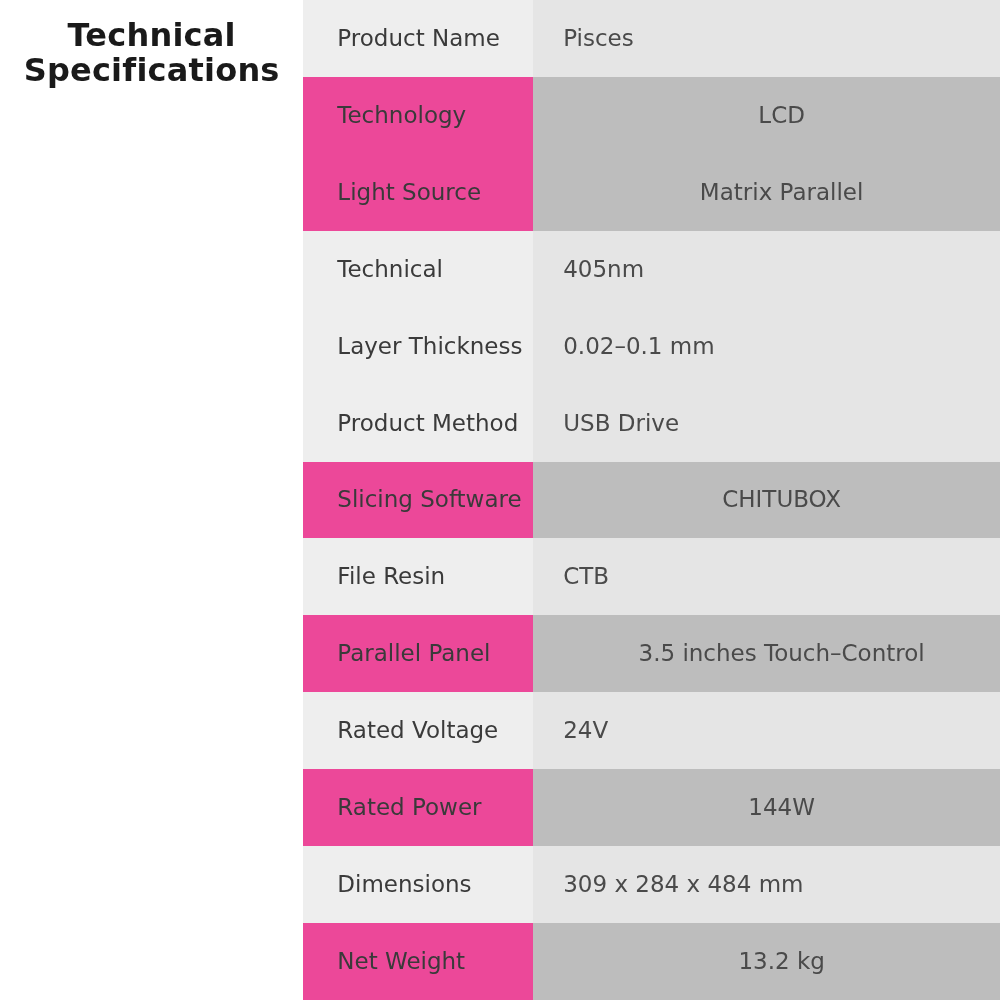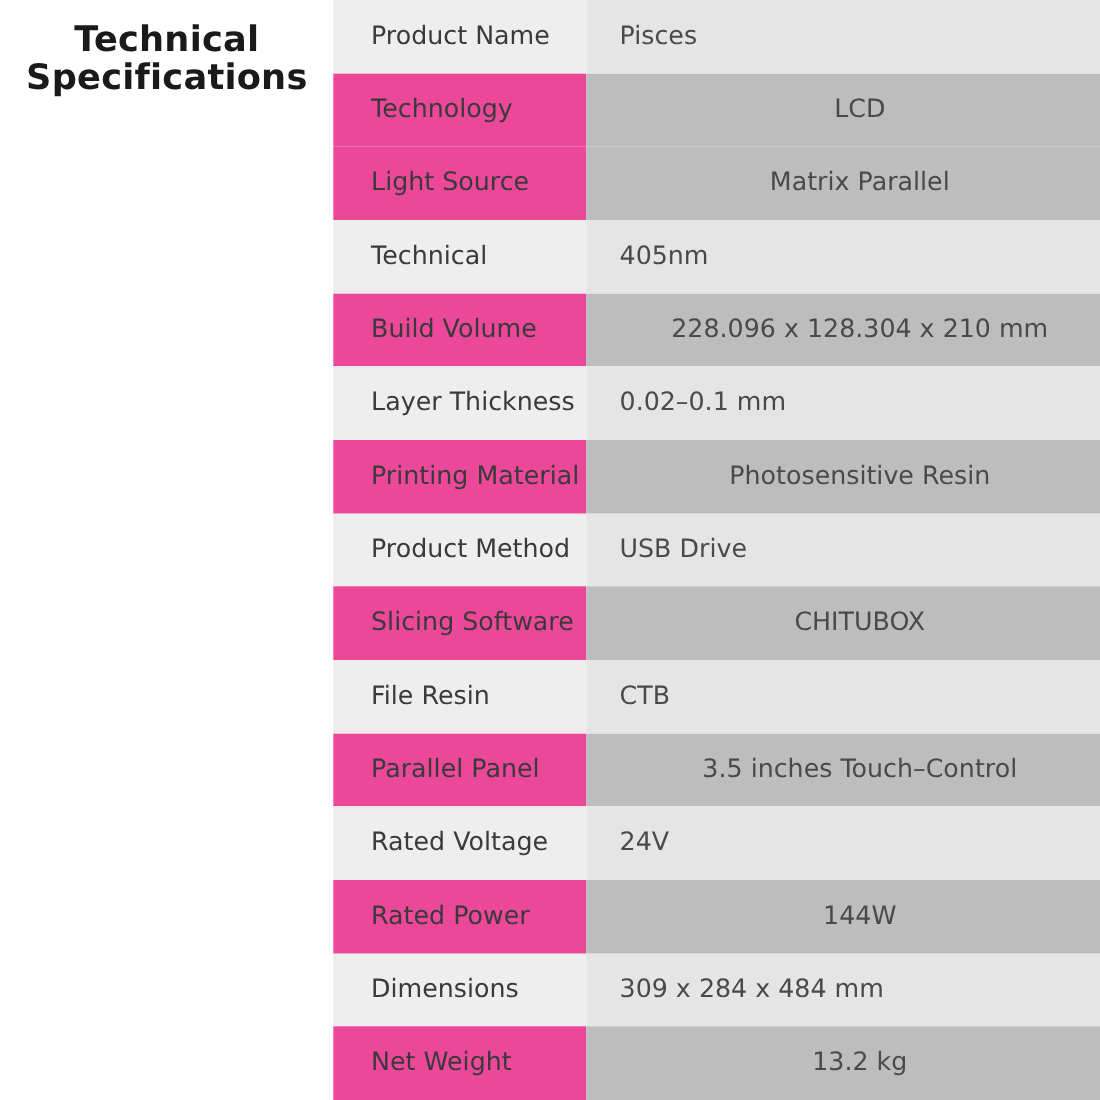--- a/index.html
+++ b/index.html
@@ -92,34 +92,26 @@
       <tr class="band-dark">
         <td class="label">Light Source</td>
         <td class="value">Matrix Parallel</td>
       </tr>
 
       <tr class="band-light">
         <td class="label">Technical</td>
         <td class="value">405nm</td>
       </tr>
 
-      <tr class="band-dark">
-        <td class="label">Build Volume</td>
-        <td class="value">228.096 x 128.304 x 210 mm</td>
-      </tr>
 
       <tr class="band-light">
         <td class="label">Layer Thickness</td>
         <td class="value">0.02–0.1 mm</td>
       </tr>
 
-      <tr class="band-dark">
-        <td class="label">Printing Material</td>
-        <td class="value">Photosensitive Resin</td>
-      </tr>
 
       <tr class="band-light">
         <td class="label">Product Method</td>
         <td class="value">USB Drive</td>
       </tr>
 
       <tr class="band-dark">
         <td class="label">Slicing Software</td>
         <td class="value">CHITUBOX</td>
       </tr>

